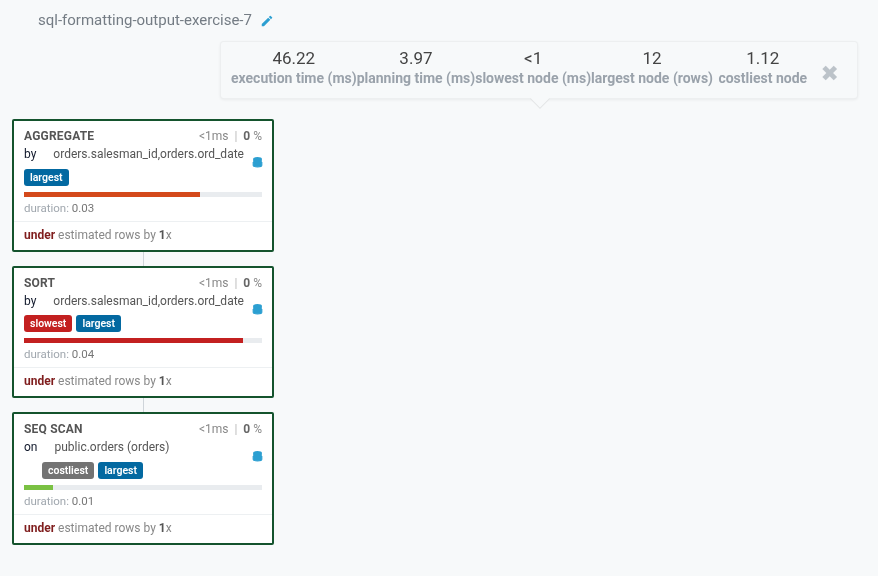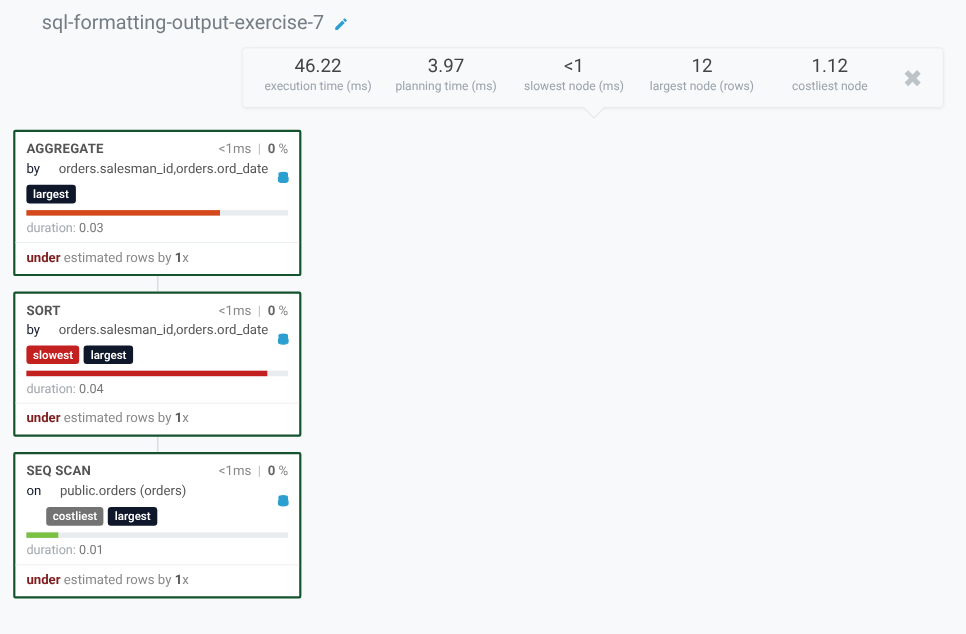--- a/index.html
+++ b/index.html
@@ -11,39 +11,39 @@
     height: 576px;
     overflow: hidden;
     position: relative;
   }
   .title-row {
     padding: 10px 0 6px 38px;
     display: flex;
     align-items: center;
     gap: 8px;
   }
-  .title-text { font-size: 18px; color: #747c84; }
+  .title-text { font-size: 15px; color: #747c84; }
   .edit-icon { color: #2c9fd1; cursor: pointer; }
   .stats-band {
     margin: 6px 20px 0 220px;
     border-radius: 4px;
     box-shadow: 0 1px 3px rgba(0,0,0,0.06);
     border: 1px solid rgba(0,0,0,0.04);
     display: flex;
     align-items: flex-end;
     padding: 6px 10px 12px 10px;
     position: relative;
     background: #f7f9fa;
   }
   .stat {
     flex: 1;
     text-align: center;
   }
   .stat .value { font-size: 17px; color: #444; margin-bottom: 2px; }
-  .stat .label { font-size: 11px; color: #9aa2ab; white-space: nowrap; }
+  .stat .label { font-size: 14px; color: #9aa2ab; white-space: nowrap; font-weight: bold; }
   .close-x { color: #bcc3c9; font-size: 22px; cursor: pointer; padding: 0 8px; }
   .notch {
     position: absolute;
     bottom: -8px;
     left: 49%;
     width: 14px; height: 14px;
     background: #f7f9fa;
     border-right: 1px solid rgba(0,0,0,0.08);
     border-bottom: 1px solid rgba(0,0,0,0.08);
     transform: rotate(45deg);
@@ -92,21 +92,21 @@
   }
   .badges { margin:6px 0 6px 0; display:flex; gap:4px; }
   .badge {
     display:inline-block;
     padding:2px 6px;
     border-radius:3px;
     font-size:10.5px;
     font-weight:600;
     color:#fff;
   }
-  .badge.largest { background:#0f172a; }
+  .badge.largest { background:#0369a1; }
   .badge.slowest { background:#c32020; }
   .badge.costliest { background:#737373;margin-left:18px; }
   .bar-track {
     height:5px;
     background:#e9ecef;
     width:100%;
     margin-bottom:4px;
     position:relative;
   }
   .bar-fill { height:100%; }

